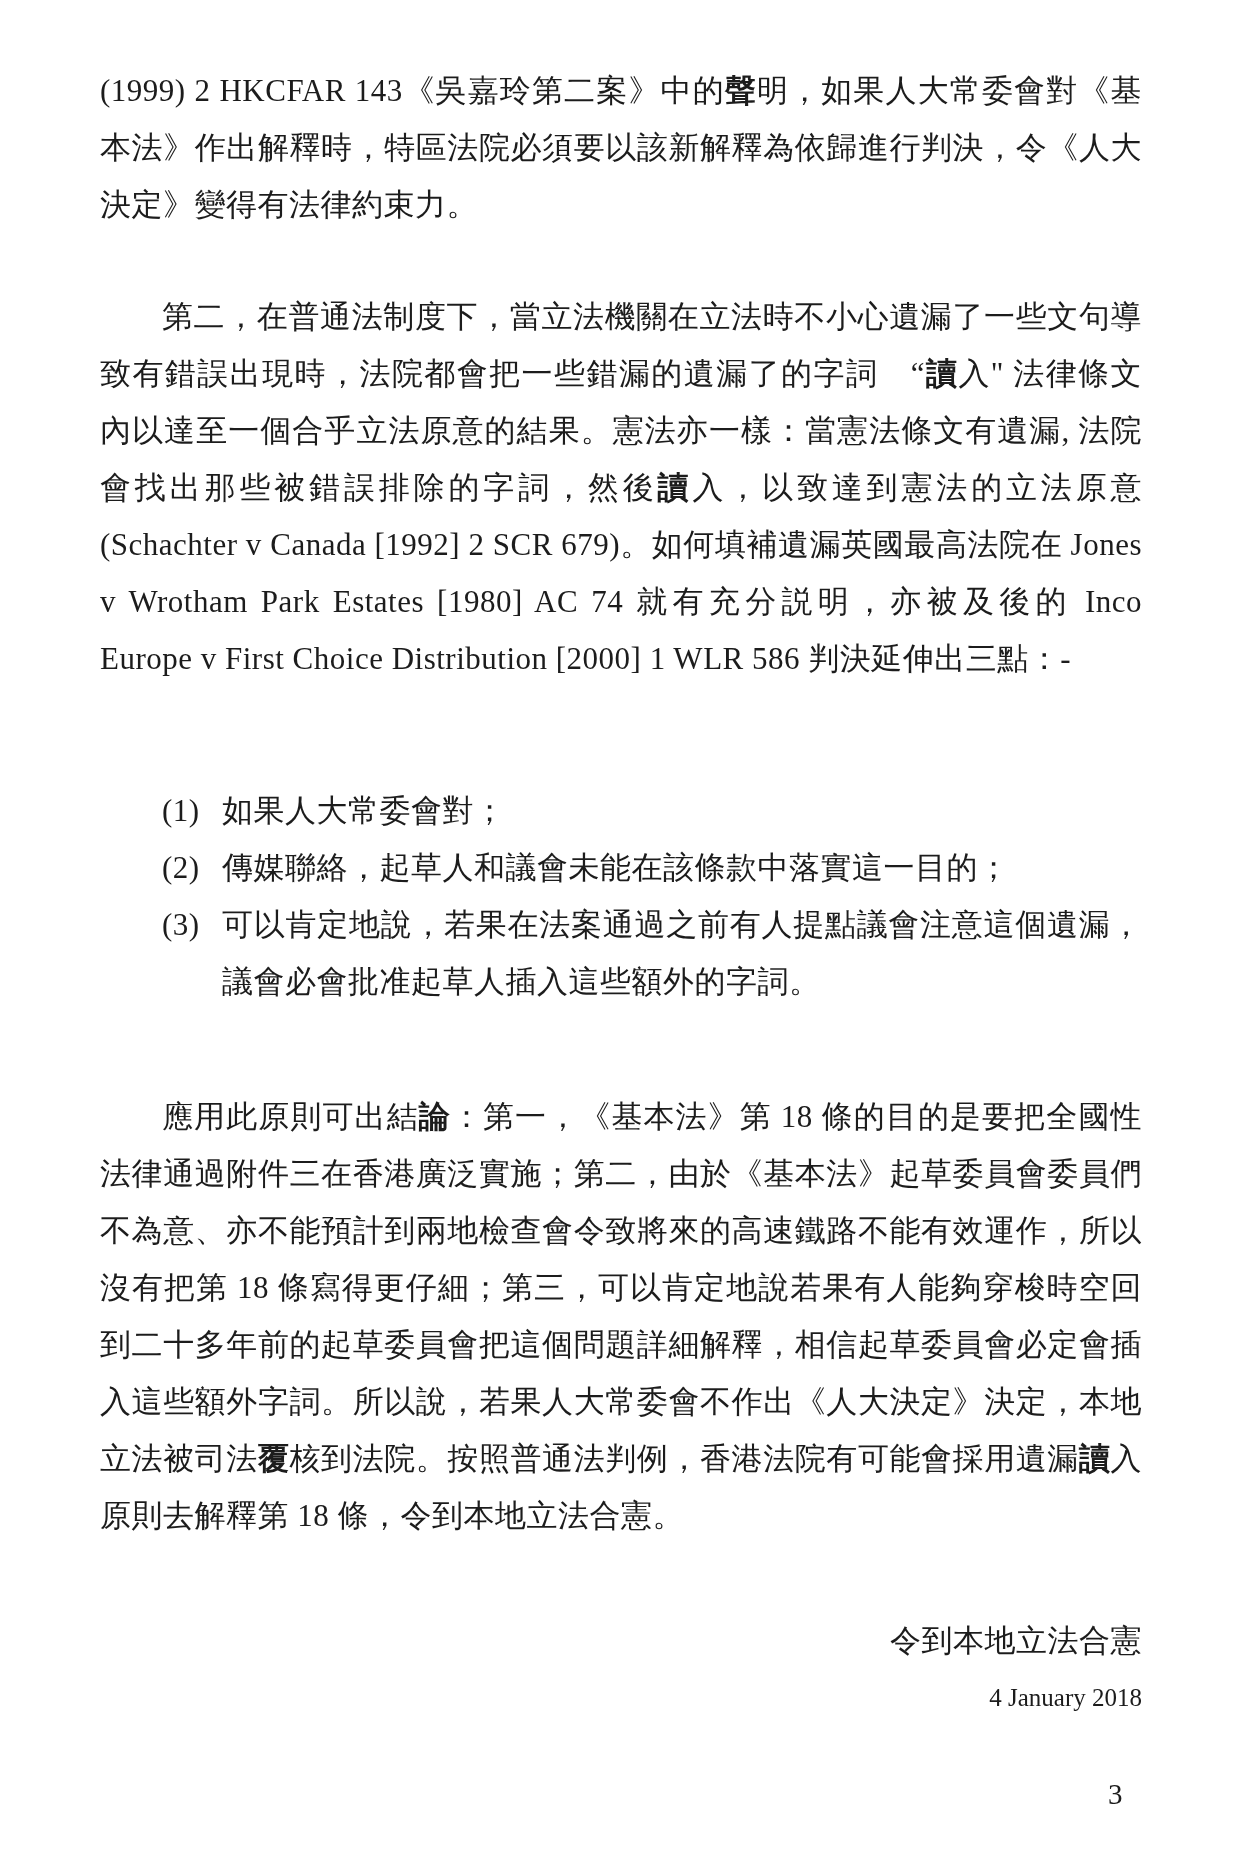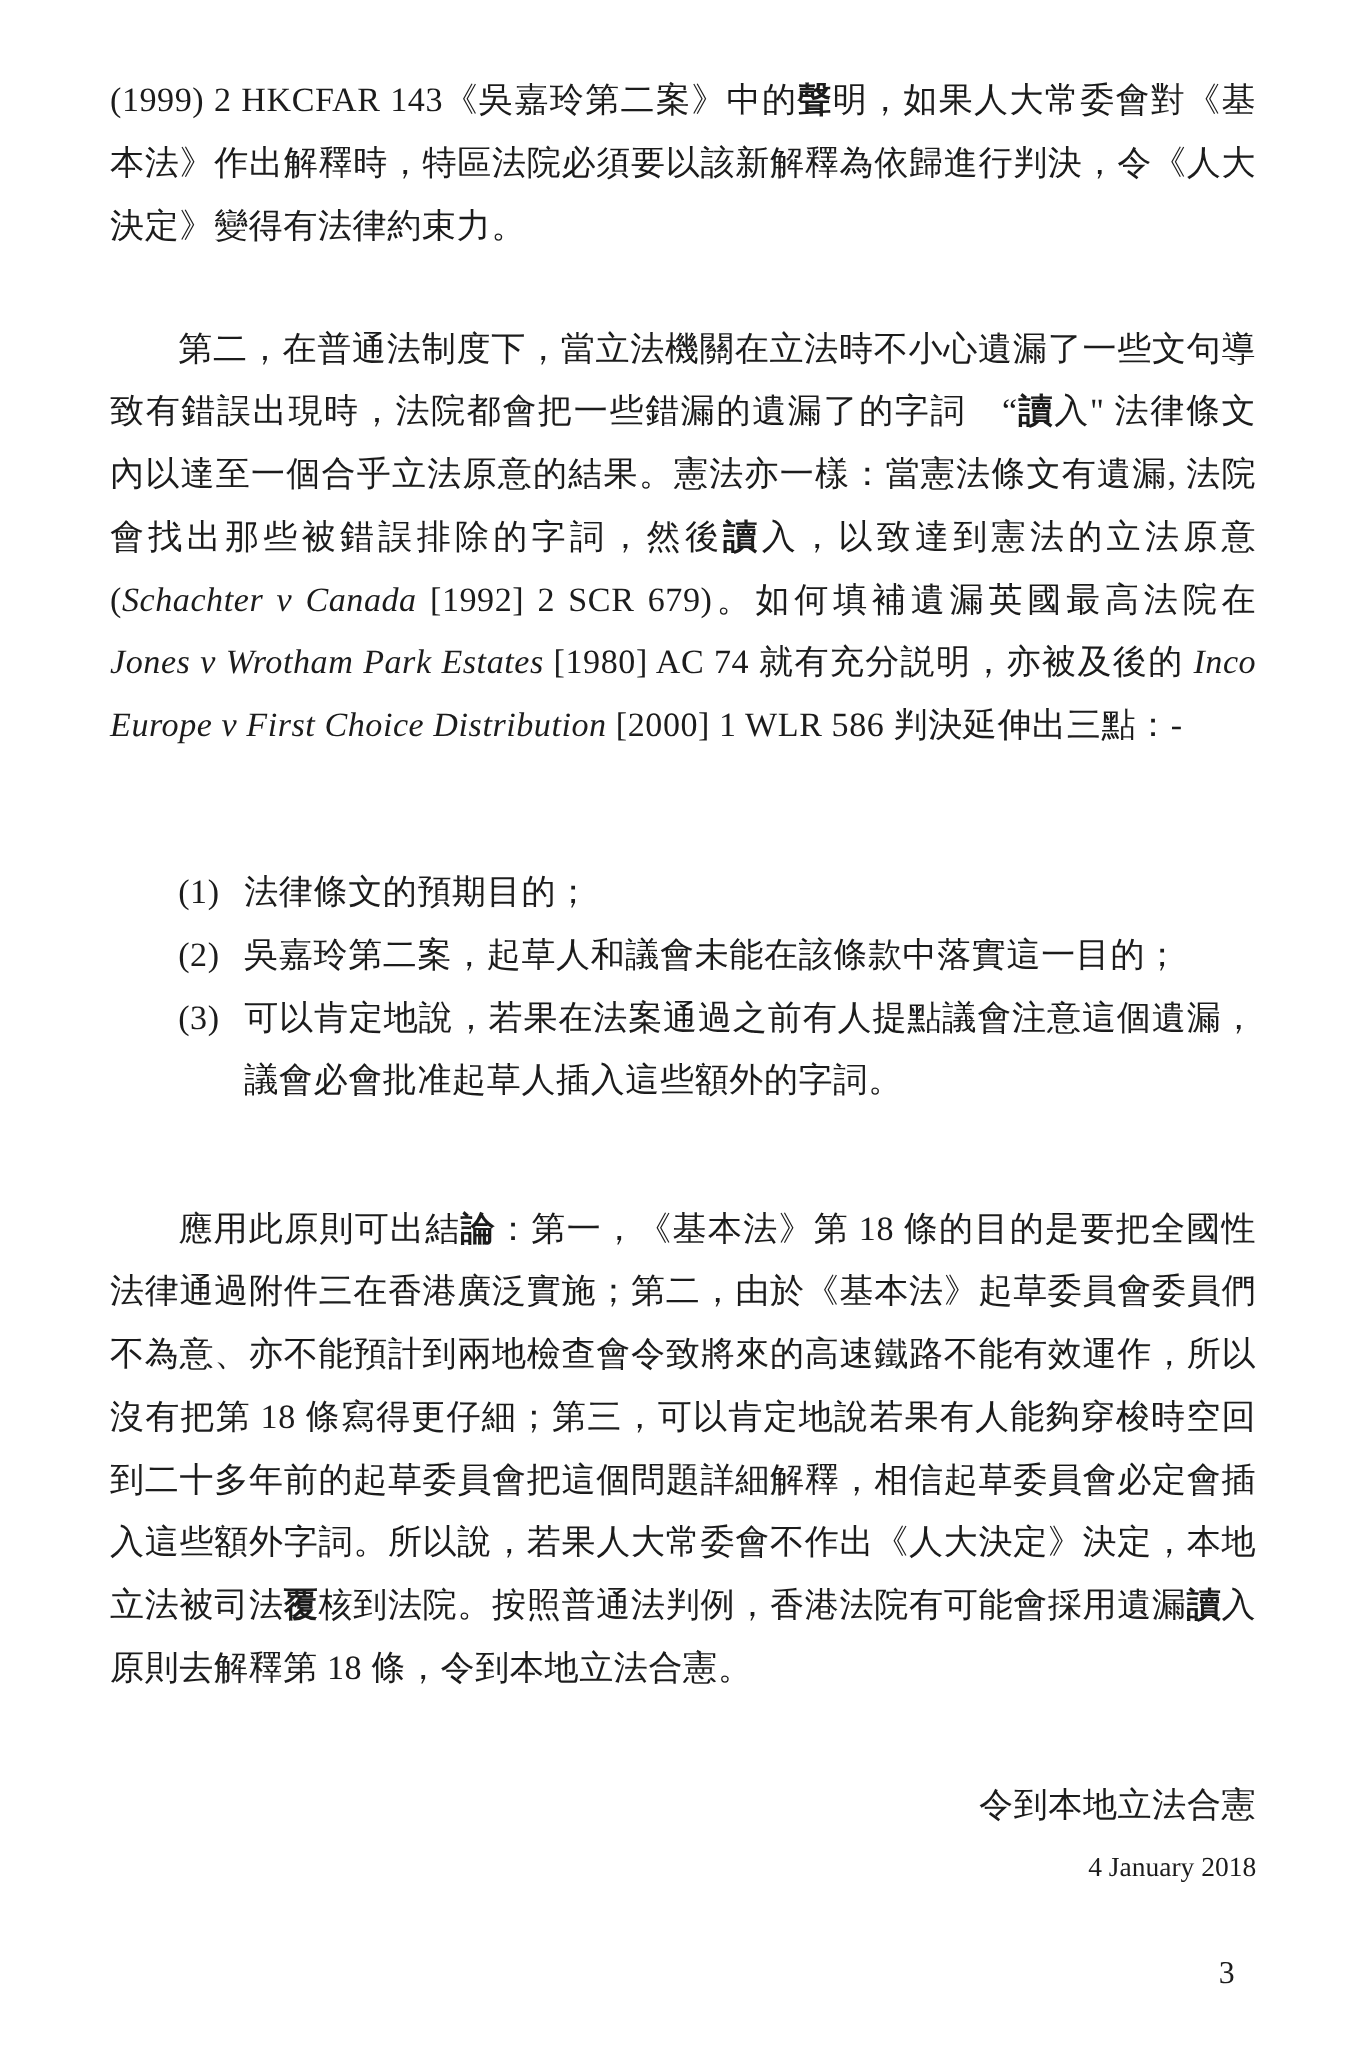--- a/index.html
+++ b/index.html
@@ -28,21 +28,21 @@
   .para {
     font-size: 31px;
     line-height: 57px;
     text-align: justify;
     text-justify: inter-ideograph;
     margin-bottom: 55px;
     letter-spacing: 0.5px;
   }
   .para.indent { text-indent: 62px; }
   .b { font-weight: bold; }
-  .i { font-style: italic; }
+  .i { }
   .list-block {
     margin-left: 62px;
     margin-top: 95px;
     margin-bottom: 78px;
   }
   .list-item {
     display: flex;
     font-size: 31px;
     line-height: 57px;
     letter-spacing: 0.5px;
@@ -88,25 +88,25 @@
 <div class="page">
   <div class="content">
 
     <p class="para"><span>(1999) 2 HKCFAR 143《吳嘉玲第二案》中的</span><span class="b">聲</span><span>明，如果人大常委會對《基本法》作出解釋時，特區法院必須要以該新解釋為依歸進行判決，令《人大決定》變得有法律約束力。</span></p>
 
     <p class="para indent"><span>第二，在普通法制度下，當立法機關在立法時不小心遺漏了一些文句導致有錯誤出現時，法院都會把一些錯漏的遺漏了的字詞　“</span><span class="b">讀</span><span>入" 法律條文內以達至一個合乎立法原意的結果。憲法亦一樣：當憲法條文有遺漏, 法院會找出那些被錯誤排除的字詞，然後</span><span class="b">讀</span><span>入，以致達到憲法的立法原意 (</span><span class="i">Schachter v Canada</span><span> [1992] 2 SCR 679)。如何填補遺漏英國最高法院在 </span><span class="i">Jones v Wrotham Park Estates</span><span> [1980] AC 74  就有充分説明，亦被及後的  </span><span class="i">Inco Europe v First Choice Distribution</span><span> [2000] 1 WLR 586  判決延伸出三點：-</span></p>
 
     <div class="list-block">
       <div class="list-item">
         <span class="list-marker">(1)</span>
-        <span class="list-text">法律條文的預期目的；</span>
+        <span class="list-text">如果人大常委會對；</span>
       </div>
       <div class="list-item">
         <span class="list-marker">(2)</span>
-        <span class="list-text">吳嘉玲第二案，起草人和議會未能在該條款中落實這一目的；</span>
+        <span class="list-text">傳媒聯絡，起草人和議會未能在該條款中落實這一目的；</span>
       </div>
       <div class="list-item">
         <span class="list-marker">(3)</span>
         <span class="list-text">可以肯定地說，若果在法案通過之前有人提點議會注意這個遺漏，議會必會批准起草人插入這些額外的字詞。</span>
       </div>
     </div>
 
     <p class="para indent"><span>應用此原則可出結</span><span class="b">論</span><span>：第一，《基本法》第 18 條的目的是要把全國性法律通過附件三在香港廣泛實施；第二，由於《基本法》起草委員會委員們不為意、亦不能預計到兩地檢查會令致將來的高速鐵路不能有效運作，所以沒有把第 18 條寫得更仔細；第三，可以肯定地說若果有人能夠穿梭時空回到二十多年前的起草委員會把這個問題詳細解釋，相信起草委員會必定會插入這些額外字詞。所以說，若果人大常委會不作出《人大決定》決定，本地立法被司法</span><span class="b">覆</span><span>核到法院。按照普通法判例，香港法院有可能會採用遺漏</span><span class="b">讀</span><span>入原則去解釋第 18 條，令到本地立法合憲。</span></p>
 
 

